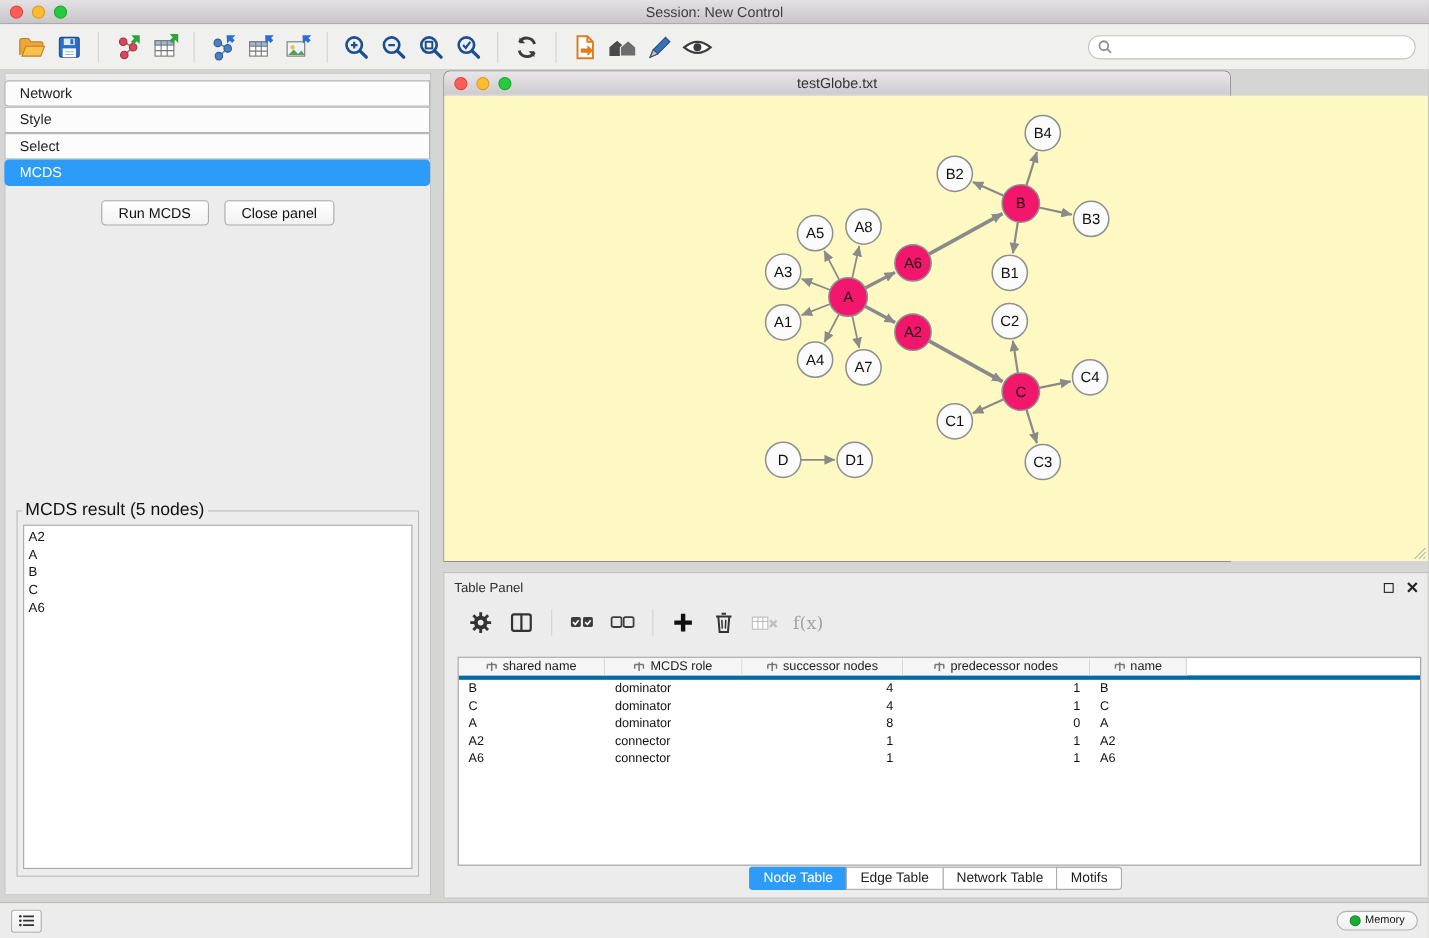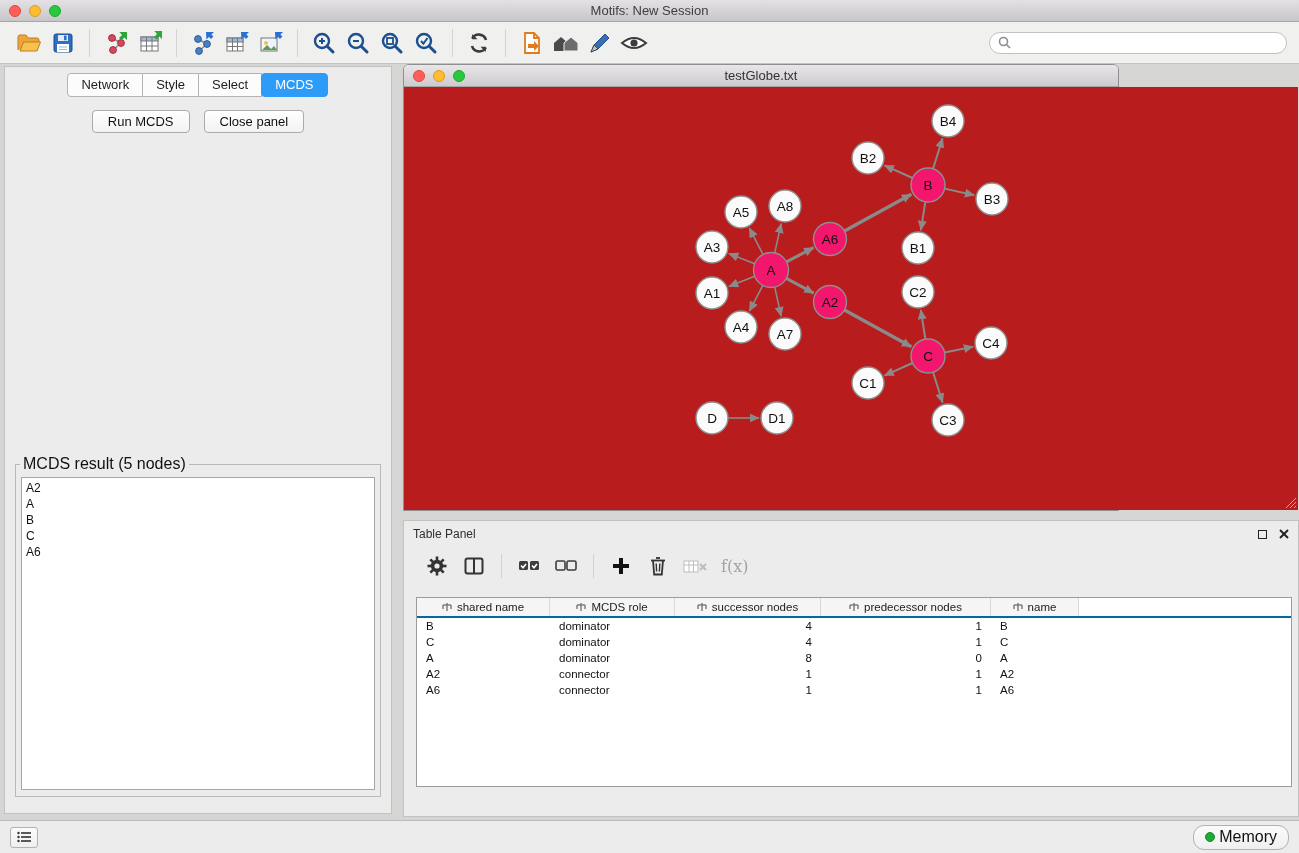--- a/index.html
+++ b/index.html
@@ -26,21 +26,21 @@
   .search { margin-left:auto; width:298px; height:22px; background:#fff; border:1px solid #c2c2c2;
     border-radius:12px; display:flex; align-items:center; padding:0 8px; gap:5px; }
   .search input { flex:1; border:none; outline:none; background:transparent; font-size:12px; font-family:"Liberation Sans",sans-serif; }
 
   
   .control-panel { position:absolute; left:4px; top:66px; width:388px; height:748px;
     background:#ececec; border:1px solid #c2c2c2; }
   .panel-header { height:26px; display:flex; align-items:center; padding:0 9px; font-size:12px; color:#2e2e2e; }
   .panel-controls { margin-left:auto; display:flex; gap:12px; align-items:center; }
   .float-btn { width:9px; height:9px; border:1.5px solid #222; background:transparent; }
-  .cp-tabs { display:flex; justify-content:center; margin-top:6px; }
+  .cp-tabs { display:flex; justify-content:center; margin-top:6px;flex-direction:column; }
   .cp-tab { font-size:13px; color:#1e1e1e; background:#fcfcfc; border:1px solid #b3b3b3;
     padding:3px 13px 4px; margin-left:-1px; }
   .cp-tab:first-child { border-radius:4px 0 0 4px; }
   .cp-tab:last-child  { border-radius:0 4px 4px 0; }
   .cp-tab.active { background:#2d9bf8; border-color:#2d9bf8; color:#fff; border-radius:4px; }
   .opt-label { text-align:center; margin-top:22px; font-size:13px; color:#111; }
   .dropdown { width:312px; height:24px; margin:10px auto 0; background:#fff; border:1px solid #b6b6b6;
     border-radius:5px; display:flex; align-items:center; font-size:13px; color:#111; position:relative; }
   .dropdown .val { flex:1; padding:0 8px; white-space:nowrap; overflow:hidden; }
   .dd-stepper { width:20px; height:22px; border-radius:0 4px 4px 0;
@@ -56,64 +56,64 @@
     border:1px solid #a6a6a6; overflow:auto; padding-top:2px; }
   .result-item { font-size:12px; color:#111; padding:1px 4px; line-height:14px; }
 
   
   .network-window { position:absolute; left:403px; top:64px; width:716px; height:447px;
     background:#fff; border:1px solid #8f8f8f; border-radius:6px 6px 0 0; }
   .net-titlebar { height:22px; background:linear-gradient(#e9e6e9,#cecbce); border-bottom:1px solid #a5a5a5;
     border-radius:5px 5px 0 0; display:flex; align-items:center; justify-content:center;
     font-size:13px; color:#333; position:relative; }
   .net-traffic { position:absolute; left:9px; top:5px; display:flex; gap:8px; }
-  .net-canvas { position:relative; width:894px; height:423px; background:#b91c1c; overflow:hidden; }
+  .net-canvas { position:relative; width:894px; height:423px; background:#fef9c3; overflow:hidden; }
   .resize-corner { position:absolute; right:1px; bottom:1px; }
 
   
   .table-panel { position:absolute; left:403px; top:520px; width:896px; height:297px;
     background:#ececec; border:1px solid #c2c2c2; }
   .tp-toolbar { height:38px; display:flex; align-items:center; padding:0 0 0 18px; gap:7px; }
   .tp-btn { width:30px; height:30px; display:flex; align-items:center; justify-content:center; }
   .tp-sep { width:1px; height:24px; background:#d2d2d2; margin:0 5px; }
   .fx-label { font-family:"DejaVu Serif", serif; font-size:16px; color:#a3a3a3; padding-left:4px; }
   .tbl { position:absolute; left:12px; right:6px; top:76px; height:190px; background:#fff;
     border:1px solid #9c9c9c; overflow:hidden; }
-  .tbl-header { display:flex; height:20px; border-bottom:2px solid #0369a1; }
+  .tbl-header { display:flex; height:20px; border-bottom:4px solid #0369a1; }
   .th { display:flex; align-items:center; justify-content:center; gap:5px; font-size:11.5px; color:#1c1c1c;
     background:#f5f5f5; border-right:1px solid #d8d8d8; height:100%; }
   .tbl-row { display:flex; height:16px; align-items:center; font-size:11.5px; color:#111; }
   .td { padding:0 9px; white-space:nowrap; overflow:hidden; }
   .bottom-tabs { position:absolute; left:0; right:0; bottom:7px; display:flex; justify-content:center; }
   .bt-tab { font-size:12.5px; color:#1e1e1e; background:#fff; border:1px solid #ababab; padding:2px 12px 3px; margin-left:-1px; }
   .bt-tab:first-child { border-radius:3px 0 0 3px; }
   .bt-tab:last-child { border-radius:0 3px 3px 0; }
   .bt-tab.active { background:#2d9bf8; border-color:#2d9bf8; color:#fff; }
 
   
   .statusbar { position:absolute; left:0; right:0; bottom:0; height:33px; background:#ececec;
     border-top:1px solid #bcbcbc; display:flex; align-items:center; padding:0 10px; }
   .list-btn { width:28px; height:21px; border:1px solid #b2b2b2; border-radius:3px;
     background:linear-gradient(#fbfbfb,#efefef); display:flex; align-items:center; justify-content:center; }
   .memory-btn { margin-left:auto; display:flex; align-items:center; gap:4px; border:1px solid #b2b2b2;
-    border-radius:11px; background:linear-gradient(#fbfbfb,#efefef); padding:2px 11px 3px; font-size:16px; color:#111; }
+    border-radius:11px; background:linear-gradient(#fbfbfb,#efefef); padding:2px 11px 3px; font-size:10px; color:#111; }
   .mem-dot { width:10px; height:10px; border-radius:50%; background:#1cab38; border:1px solid #128a2a; }
 </style>
 </head>
 <body>
 
 <div class="app">
 
   <div class="titlebar">
     <div class="traffic">
       <span class="light red"></span>
       <span class="light yellow"></span>
       <span class="light green"></span>
     </div>
-    <div class="wtitle">Motifs: New Session</div>
+    <div class="wtitle">Session: New Control</div>
   </div>
 
   <div class="toolbar">
     <div class="tb-btn">
       <svg width="26" height="24" viewBox="0 0 26 24">
         <path d="M2 19 V6 q0 -2 2 -2 h6 l2 3 h9 q2 0 2 2 v3" fill="#eda43a" stroke="#bd7e1e"></path>
         <path d="M4 20 l3.5 -9 h17 l-3.5 9 z" fill="#f6c14d" stroke="#bd7e1e"></path>
       </svg>
     </div>
     <div class="tb-btn">
@@ -557,20 +557,26 @@
           </div>
           <div class="tbl-row">
             <div class="td" style="width: 133px; text-align: left;">A6</div>
             <div class="td" style="width: 125px; text-align: left;">connector</div>
             <div class="td" style="width: 146px; text-align: right;">1</div>
             <div class="td" style="width: 170px; text-align: right;">1</div>
             <div class="td" style="width: 88px; text-align: left;">A6</div>
           </div>
         </div>
     </div>
+    <div class="bottom-tabs" id="bottom-tabs">
+        <div class="bt-tab active">Node Table</div>
+        <div class="bt-tab">Edge Table</div>
+        <div class="bt-tab">Network Table</div>
+        <div class="bt-tab">Motifs</div>
+      </div>
   </div>
 
   <div class="statusbar">
     <div class="list-btn">
       <svg width="14" height="12" viewBox="0 0 14 12">
         <circle cx="1.5" cy="2" r="1.2" fill="#333"></circle>
           <line x1="4" y1="2" x2="14" y2="2" stroke="#333" stroke-width="1.6"></line>
         <circle cx="1.5" cy="6" r="1.2" fill="#333"></circle>
           <line x1="4" y1="6" x2="14" y2="6" stroke="#333" stroke-width="1.6"></line>
         <circle cx="1.5" cy="10" r="1.2" fill="#333"></circle>

